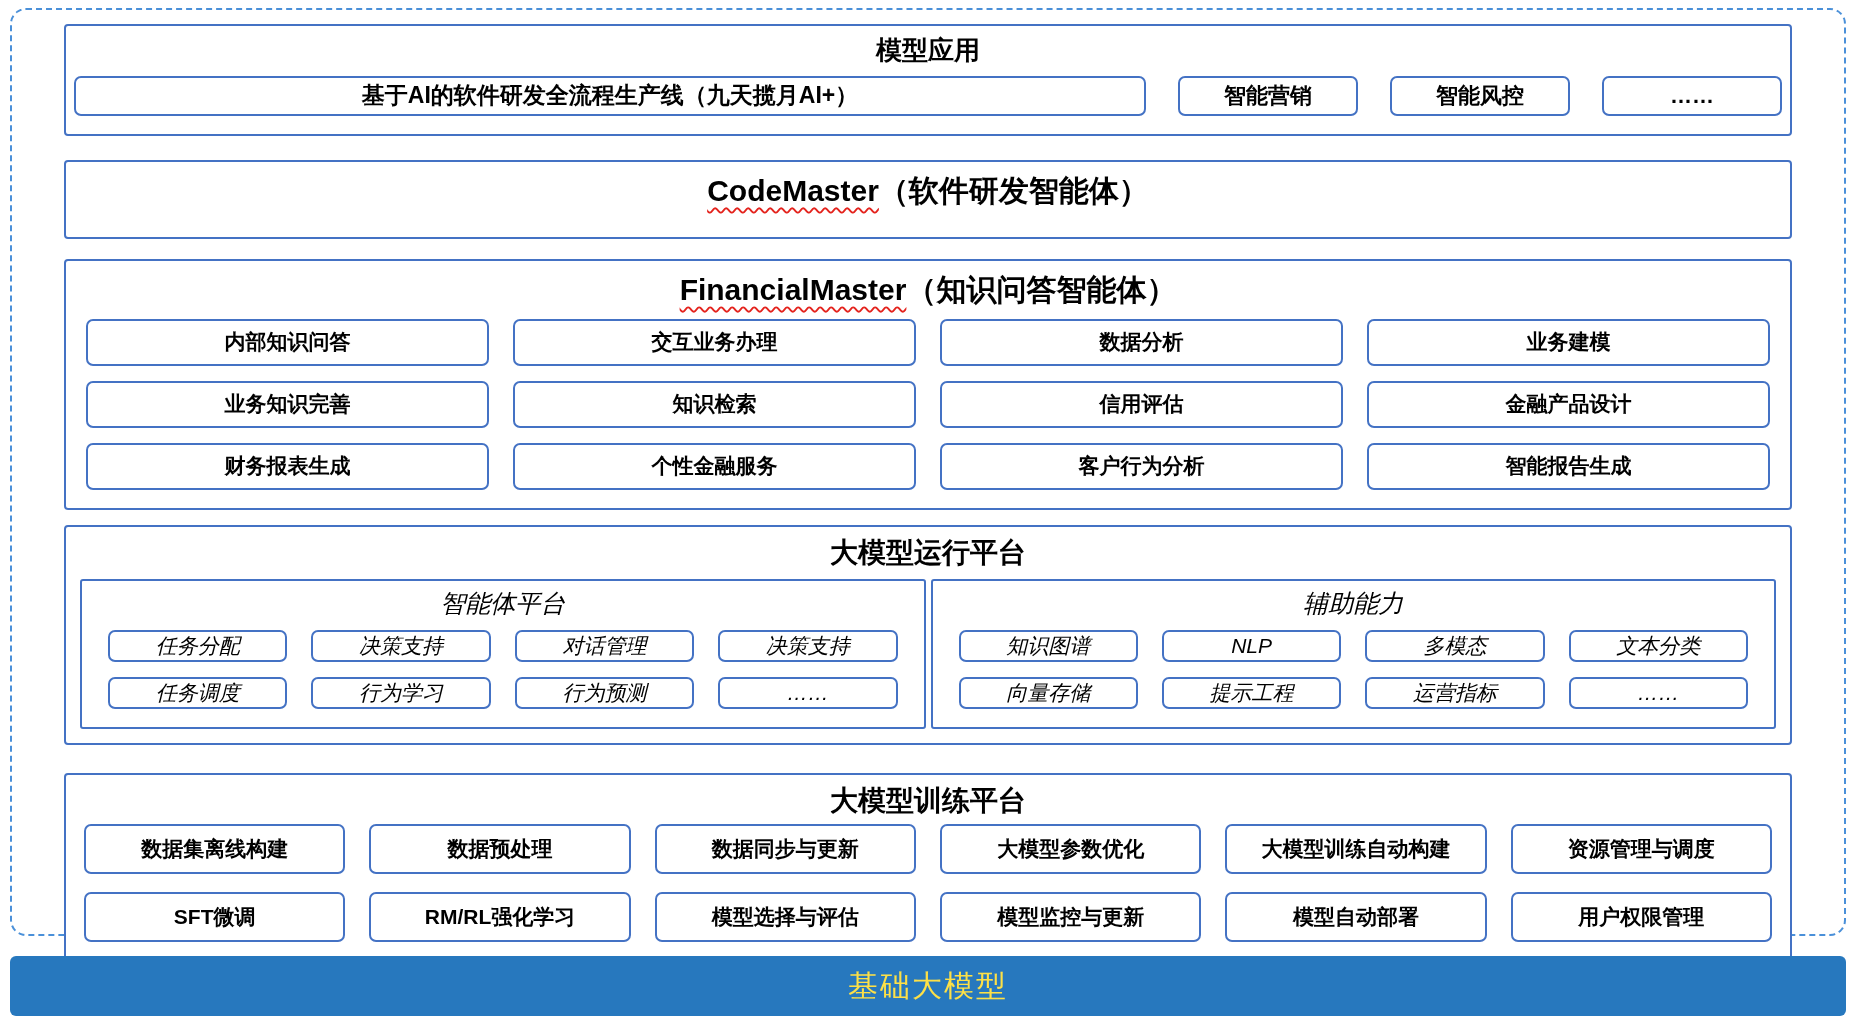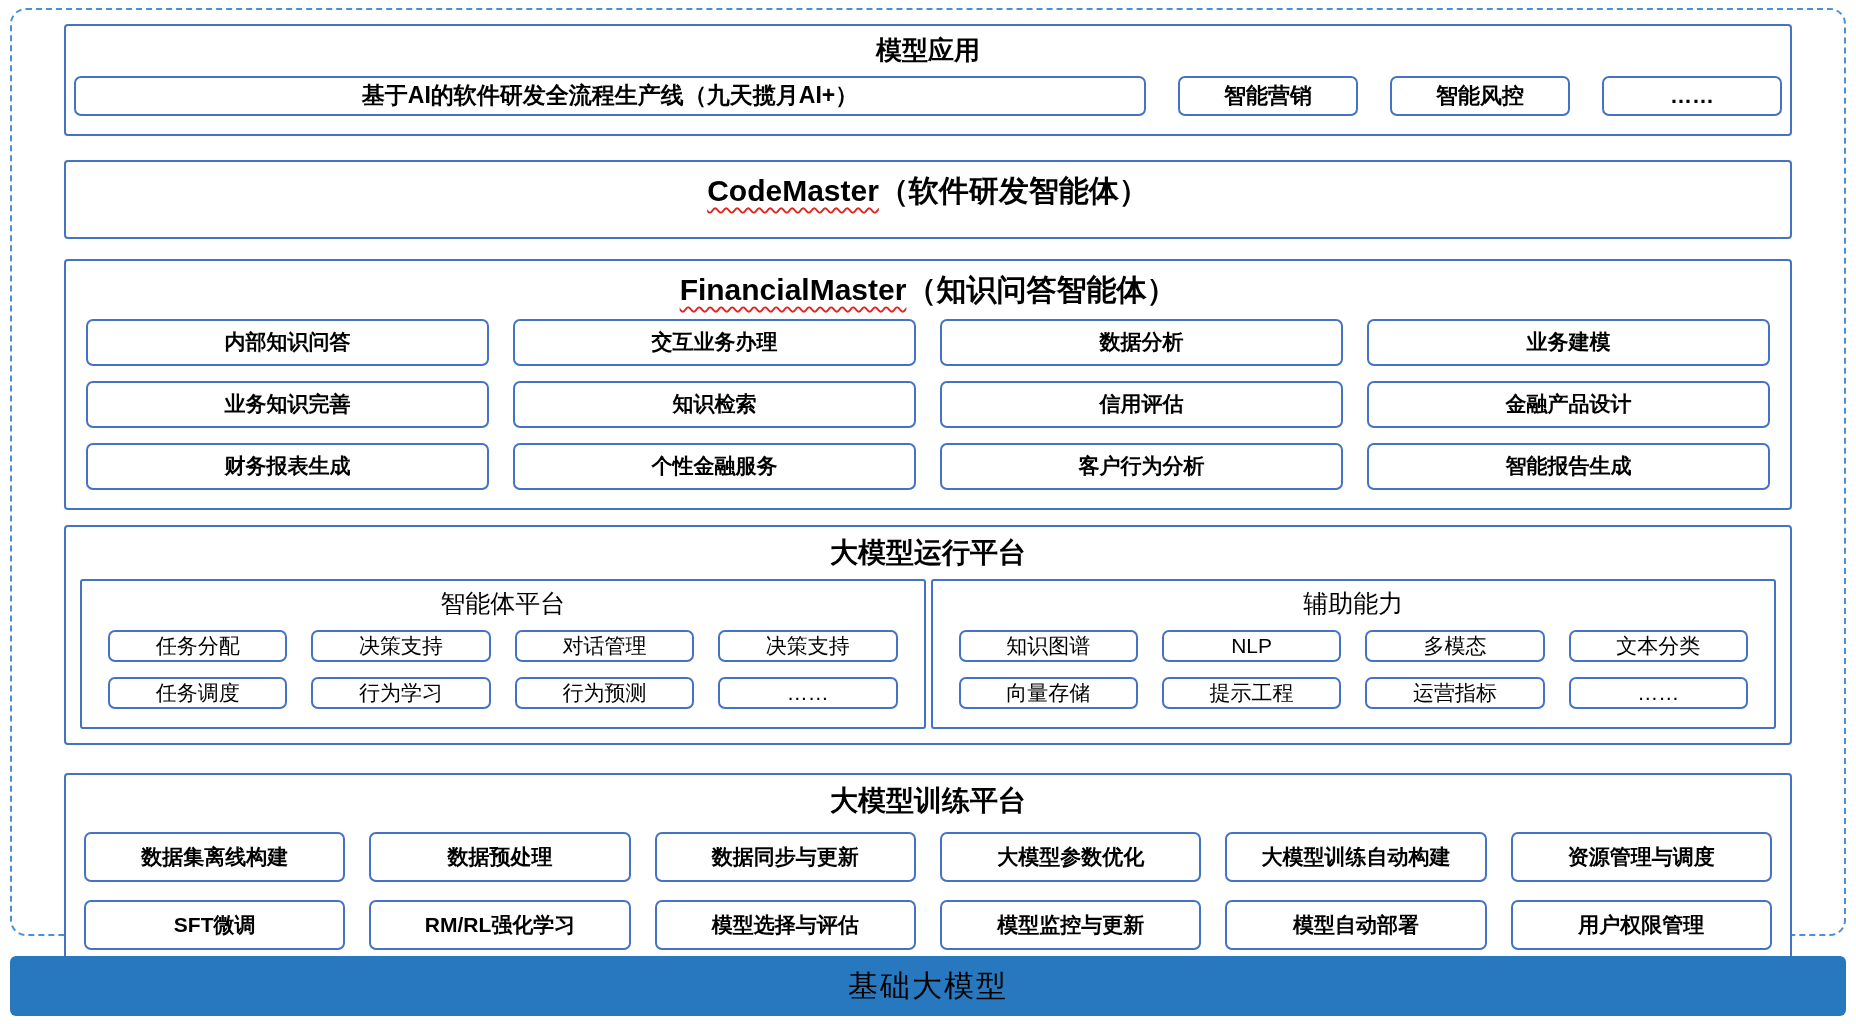--- a/index.html
+++ b/index.html
@@ -67,41 +67,41 @@
     text-decoration-thickness: 2px;
     text-underline-offset: 6px;
     text-decoration-skip-ink: none;
   }
   .grid { display: grid; }
   .cols-4 { grid-template-columns: repeat(4, 1fr); gap: 15px 24px; }
   .cols-6 { grid-template-columns: repeat(6, 1fr); gap: 18px 24px; }
   .cap-box { height: 47px; font-weight: 700; font-size: 21px; }
   
   .runtime-panel { margin: 15px 52px 0; padding: 8px 14px 14px; }
-  .runtime-cols { display: flex; gap: 5px; margin-top: 8px; }
+  .runtime-cols { display: flex; gap: 5px; margin-top: 8px; font-style: italic; }
   .subpanel {
     flex: 1 1 0;
     border: 2px solid var(--border-blue, #4472C4);
     border-radius: 3px;
     padding: 6px 26px 18px;
   }
   .sub-header { text-align: center; font-weight: 400; font-size: 25px; margin-bottom: 10px; }
   .run-box { height: 32px; font-weight: 400; font-size: 21px; }
   
   .training-panel { margin: 28px 52px 0; padding: 8px 18px 20px; }
-  .training-panel .grid { margin-top: 12px; }
+  .training-panel .grid { margin-top: 4px; }
   .train-box { height: 50px; font-weight: 700; font-size: 21px; }
   
   .base-bar {
     margin-top: 20px;
     width: 1836px; height: 60px;
     background: var(--bar-blue, #2778BE);
     border-radius: 6px;
     display: flex; align-items: center; justify-content: center;
-    color: #000000;
+    color: #fde047;
     font-size: 30px;
     letter-spacing: 2px;
   }
 </style>
 </head>
 <body>
 
 <div class="outer">
 
 

